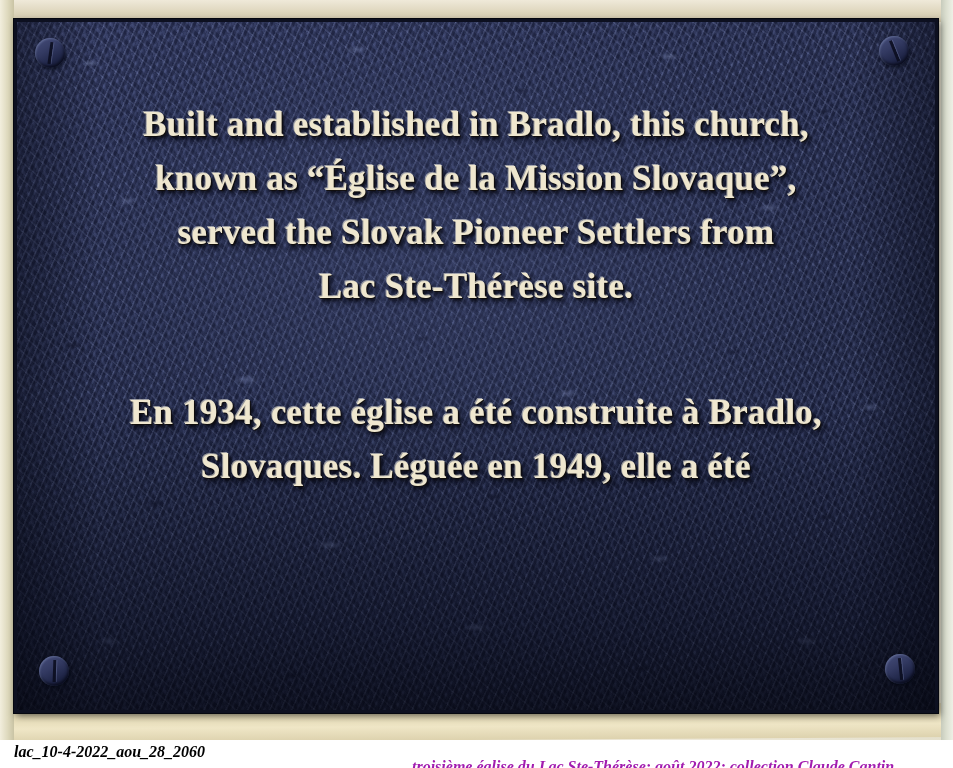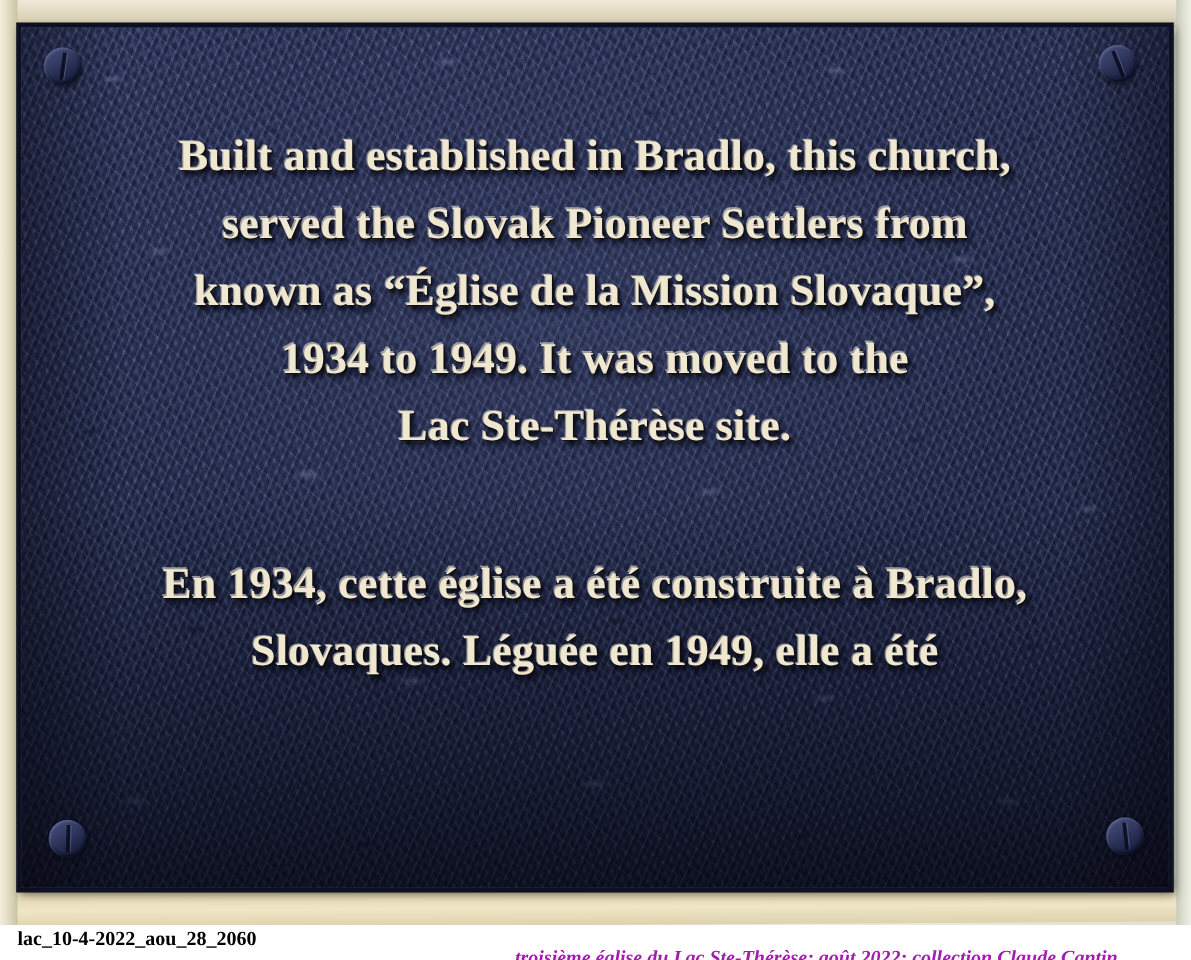--- a/index.html
+++ b/index.html
@@ -211,20 +211,21 @@
     top: 740px;
     width: 953px;
     height: 28px;
     background: #ffffff;
   }
   .caption-left {
     position: absolute;
     left: 14px;
     top: 3px;
     font-family: "Liberation Serif", serif;
+    font-style: italic;
     font-weight: 700;
     font-size: 16px;
     color: #000000;
     white-space: nowrap;
   }
   .caption-right {
     position: absolute;
     left: 412px;
     top: 18px;
     font-family: "Liberation Serif", serif;
@@ -261,23 +262,22 @@
       <div class="slot"></div>
     </div>
     <div class="bolt bolt-br">
       <div class="slot"></div>
     </div>
 
     <div class="inscription">
 
       <div class="text-block">
         <div class="line">Built and established in Bradlo, this church,</div>
+        <div class="line">known as “Église de la Mission Slovaque”,</div>
         <div class="line">served the Slovak Pioneer Settlers from</div>
-        <div class="line">known as “Église de la Mission Slovaque”,</div>
-        <div class="line">1934 to 1949.  It was moved to the</div>
         <div class="line">Lac Ste-Thérèse site.</div>
       </div>
 
       <div class="block-gap"></div>
 
       <div class="text-block">
         <div class="line">En 1934, cette église a été construite à Bradlo,</div>
         <div class="line">Slovaques.  Léguée en 1949, elle a été</div>
       </div>
 

